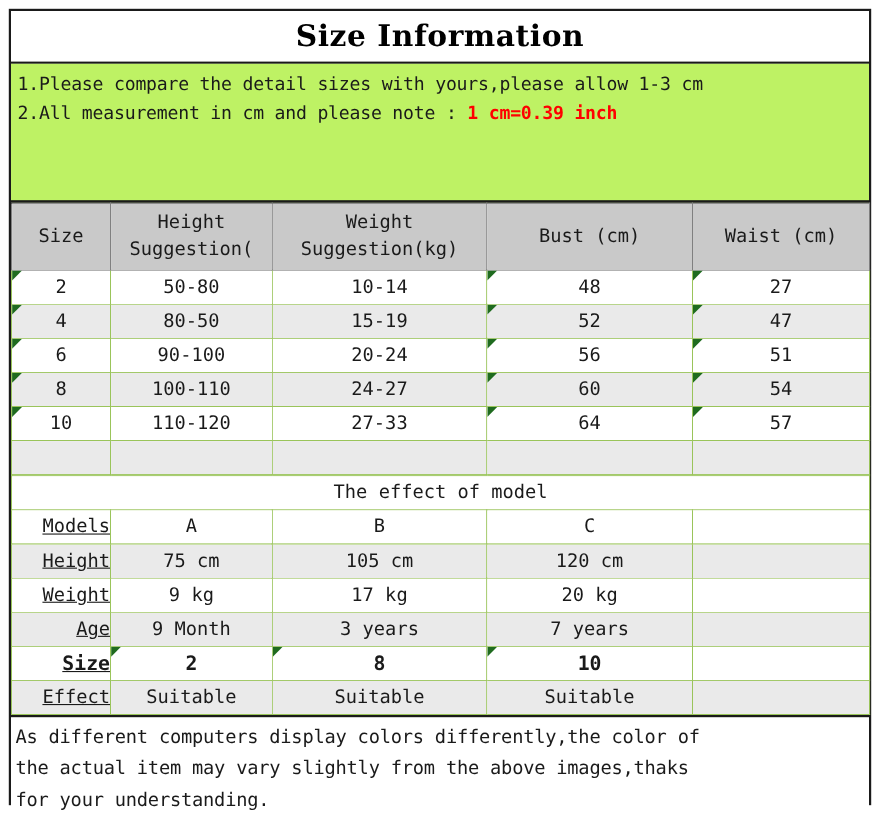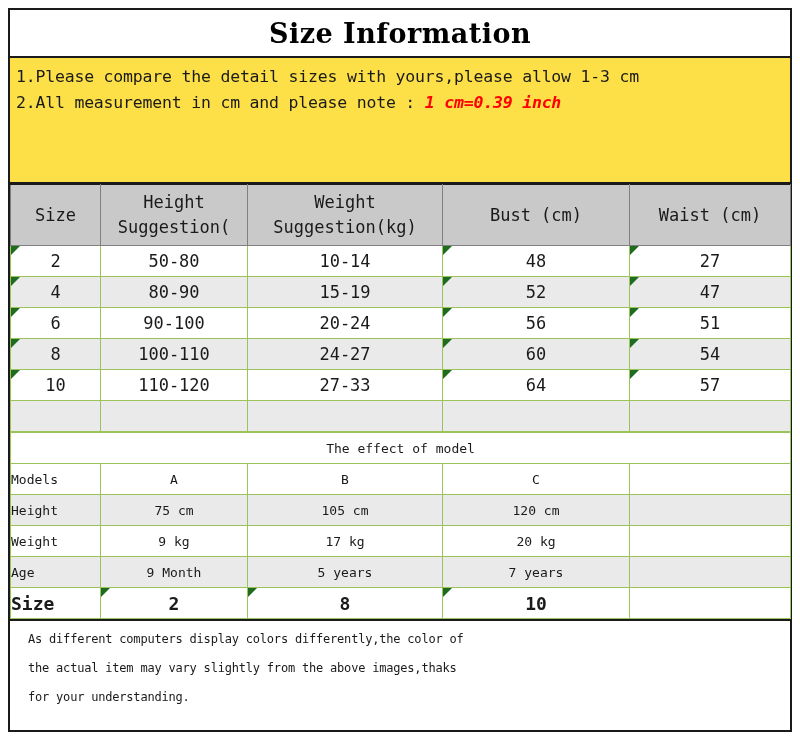--- a/index.html
+++ b/index.html
@@ -50,36 +50,35 @@
     font-family: "DejaVu Serif", "Liberation Serif", serif;
     font-size: 27px;
     font-weight: 700;
     color: #000000;
     letter-spacing: 0.5px;
   }
 
   
   .notes {
     flex: 0 0 126px;
-    background: #fde047;
+    background: #bef264;
     border-bottom: 2px solid #1a1a1a;
     padding: 6px 6px 0 6px;
     box-sizing: border-box;
   }
   .note-line {
     font-size: 16.5px;
     line-height: 26px;
     color: #1a1a1a;
     white-space: pre;
     letter-spacing: -0.2px;
   }
   .note-red {
     color: #ff0000;
     font-weight: 700;
-    font-style: italic;
   }
 
   
   .size-table {
     border-collapse: collapse;
     table-layout: fixed;
     width: 100%;
   }
   .size-table col.c1 { width: 90px; }
   .size-table col.c2 { width: 147px; }
@@ -159,47 +158,46 @@
   }
   .model-table col.c1 { width: 90px; }
   .model-table col.c2 { width: 147px; }
   .model-table col.c3 { width: 195px; }
   .model-table col.c4 { width: 187px; }
   .model-table col.c5 { width: 161px; }
 
   .model-table td {
     border: 1px solid #9ac45a;
     height: 30px;
-    font-size: 13px;
+    font-size: 17px;
     color: #1a1a1a;
     text-align: center;
     padding: 0;
     position: relative;
     overflow: hidden;
     background: #ffffff;
   }
   .model-table tr.alt td { background: #eaeaea; }
   .model-table td.bold { font-weight: 700; font-size: 18px; }
-  .model-table td.rowlabel { text-align: left; }
+  .model-table td.rowlabel { text-align: right; text-decoration: underline; }
 
   
   .footer {
     flex: 1 1 auto;
     border-top: 2px solid #1a1a1a;
     background: #ffffff;
     padding: 4px 4px 0 4px;
     box-sizing: border-box;
   }
   .footer-line {
-    font-size: 12px;
+    font-size: 17px;
     line-height: 29px;
     color: #1a1a1a;
     white-space: pre;
     letter-spacing: -0.2px;
-    margin-left: 14px;
   }
 </style>
 </head>
 <body>
 
 <div class="sheet">
   <div class="frame">
 
     <div class="title-bar">
       <div class="title-text">Size Information</div>
@@ -230,21 +228,21 @@
       <tbody>
         <tr>
           <td class="mark">2</td>
           <td>50-80</td>
           <td>10-14</td>
           <td class="mark">48</td>
           <td class="mark">27</td>
         </tr>
         <tr class="alt">
           <td class="mark">4</td>
-          <td>80-90</td>
+          <td>80-50</td>
           <td>15-19</td>
           <td class="mark">52</td>
           <td class="mark">47</td>
         </tr>
         <tr>
           <td class="mark">6</td>
           <td>90-100</td>
           <td>20-24</td>
           <td class="mark">56</td>
           <td class="mark">51</td>
@@ -302,29 +300,36 @@
         <tr>
           <td class="rowlabel">Weight</td>
           <td>9 kg</td>
           <td>17 kg</td>
           <td>20 kg</td>
           <td></td>
         </tr>
         <tr class="alt">
           <td class="rowlabel">Age</td>
           <td>9 Month</td>
-          <td>5 years</td>
+          <td>3 years</td>
           <td>7 years</td>
           <td></td>
         </tr>
         <tr>
           <td class="rowlabel bold">Size</td>
           <td class="bold mark">2</td>
           <td class="bold mark">8</td>
           <td class="bold mark">10</td>
+          <td></td>
+        </tr>
+        <tr class="alt">
+          <td class="rowlabel">Effect</td>
+          <td>Suitable</td>
+          <td>Suitable</td>
+          <td>Suitable</td>
           <td></td>
         </tr>
       </tbody>
     </table>
 
     <div class="footer">
       <div class="footer-line">As different computers display colors differently,the color of</div>
       <div class="footer-line">the actual item may vary slightly from the above images,thaks</div>
       <div class="footer-line">for your understanding.</div>
     </div>

